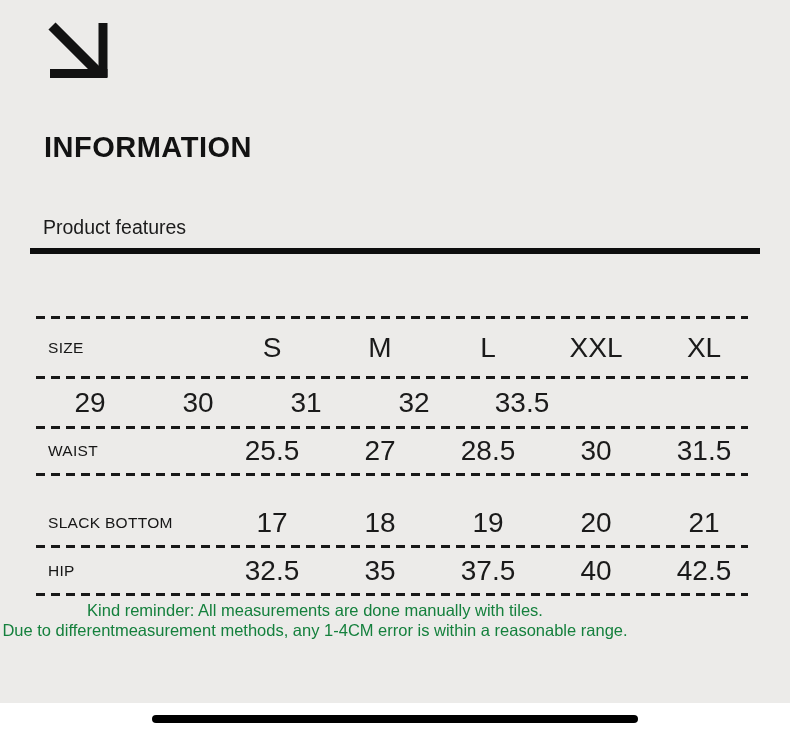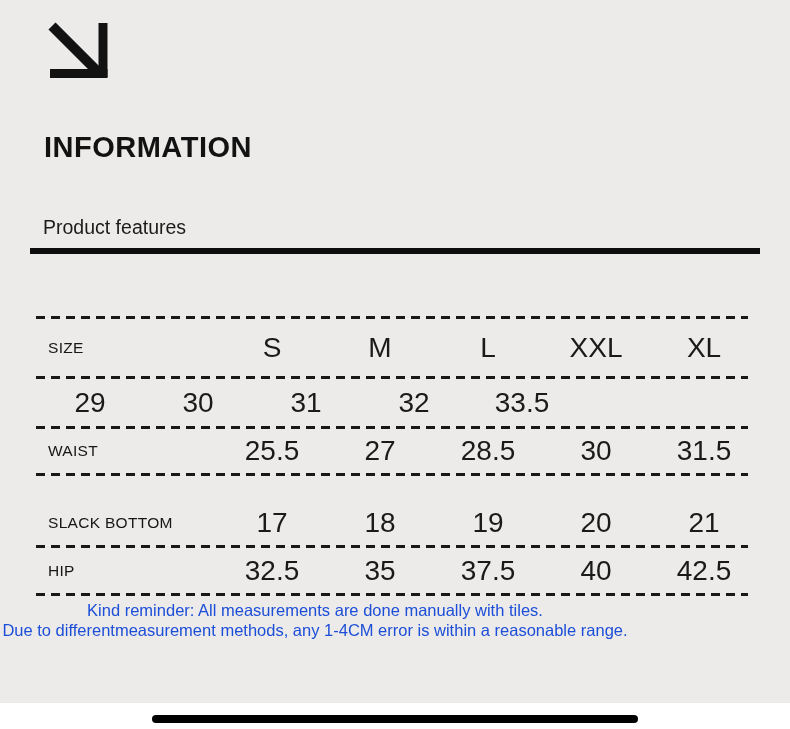--- a/index.html
+++ b/index.html
@@ -33,21 +33,21 @@
   .t-row.h3 { height:45px;margin-top:24px; } .t-row.h4 { height:45px; }
   .t-label {
     width:170px; padding-left:12px; flex:0 0 auto;
     font-size:15.5px; letter-spacing:0.3px; color:#161616;
   }
   .t-values { flex:0 0 auto; width:540px; display:flex; }
   .t-cell { flex:1 1 0; text-align:center; font-size:28px; color:#1a1a1a; }
   
   .reminder {
     position:absolute; left:0; top:601px; width:630px;
-    text-align:center; font-size:16.5px; line-height:19.5px; color:#1d4ed8;
+    text-align:center; font-size:16.5px; line-height:19.5px; color:#15803d;
   }
   
   .footer-strip { position:absolute; left:0; bottom:0; width:790px; height:26px; background:#ffffff; }
   .home-bar { position:absolute; left:152px; top:715px; width:486px; height:8px; border-radius:4px; background:#000000; }
 </style>
 </head>
 <body>
 
 <div class="page">
 

